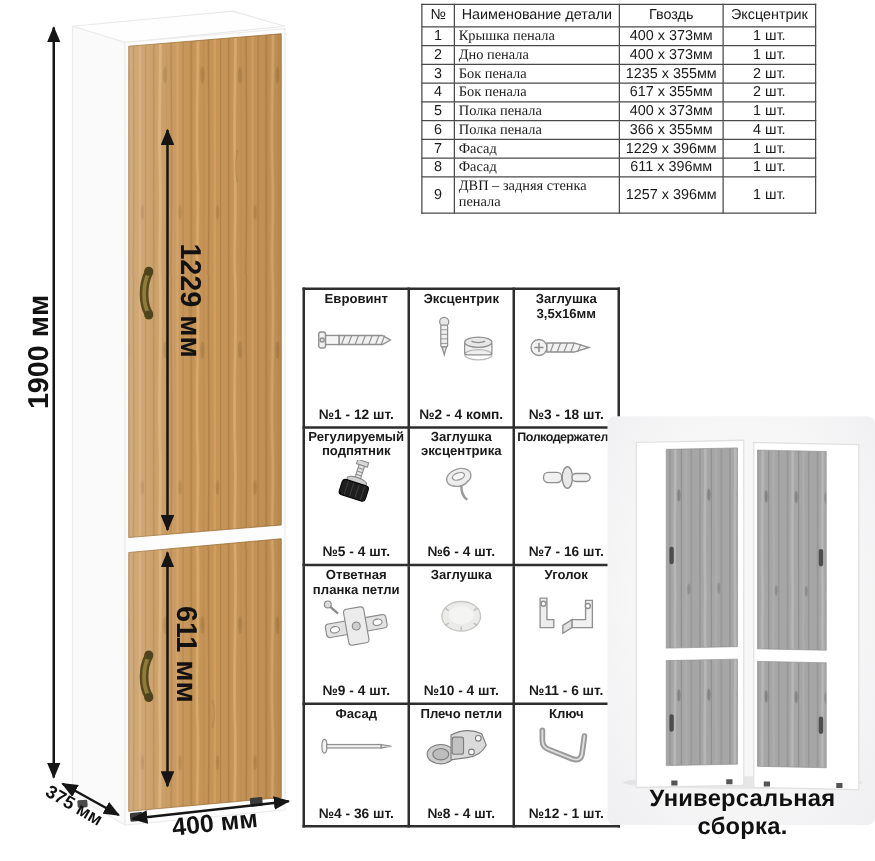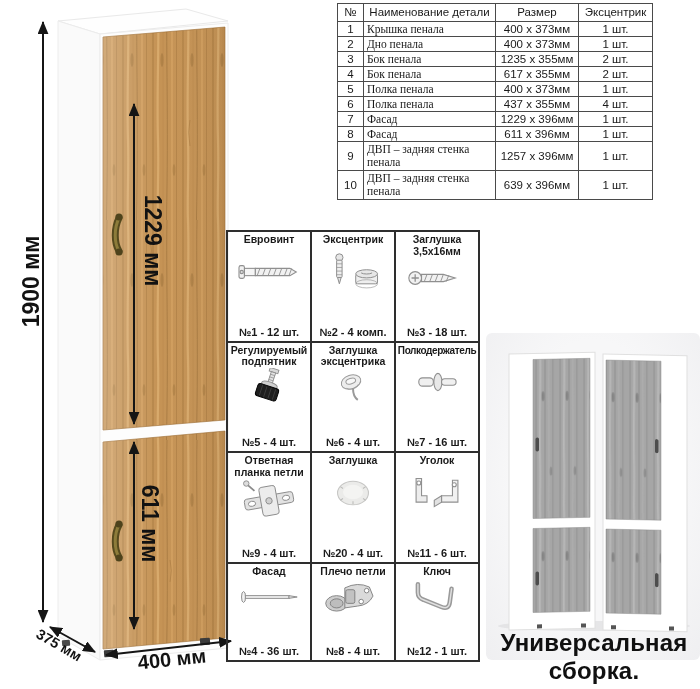--- a/index.html
+++ b/index.html
@@ -25,36 +25,36 @@
   #parts-table{position:absolute;left:337px;top:3px;width:315px;border-collapse:collapse;
                table-layout:fixed;font-size:11.5px;line-height:1.1;color:#1a1a1a;}
   #parts-table th,#parts-table td{border:1px solid var(--table-border);padding:0 3px;text-align:center;
                overflow:hidden;}
   #parts-table th{font-weight:normal;height:17px;}
   #parts-table td.name{text-align:left;font-family:Liberation Serif, serif;}
   #parts-table tr.r{height:15px;}
   #parts-table tr.tall{height:29px;}
 
   
-  #hw-table{position:absolute;left:226px;top:230px;border-collapse:collapse;}
+  #hw-table{position:absolute;left:242px;top:230px;border-collapse:collapse;}
   #hw-table td{width:82px;height:84px;padding:0;border:2px solid var(--grid-border);vertical-align:top;}
   #hw-table td.noborder{border:none;}
   .hw-cell{width:100%;height:100%;display:flex;flex-direction:column;align-items:center;
            justify-content:space-between;box-sizing:border-box;padding:2px 1px 3px;}
   .hw-title{font-size:10.5px;font-weight:bold;text-align:center;line-height:1.12;color:#1a1a1a;}
   .hw-title.tight{font-size:10px;letter-spacing:-0.4px;}
   .hw-count{font-size:11px;font-weight:bold;text-align:center;color:#1a1a1a;margin-top:28px;}
   .hw-icon{flex:1;display:flex;align-items:center;justify-content:center;width:100%;}
   .hw-icon svg{width:74px;height:40px;}
 
   
   #assembly-bg{position:absolute;left:486px;top:333px;width:214px;height:327px;
     background:radial-gradient(ellipse at 50% 45%, #f7f7f8 55%, #efeff1 100%);border-radius:6px;}
   #assembly-caption{position:absolute;left:488px;top:629px;width:212px;text-align:center;
-    font-size:24px;font-weight:bold;color:#101010;letter-spacing:0.2px;}
+    font-size:19px;font-weight:bold;color:#101010;letter-spacing:0.2px;}
 </style>
 </head>
 <body>
 
 <div id="sheet">
 
   <div class="abs" style="left:0;top:0;width:340px;height:689px;">
     <svg width="340" height="689" viewBox="0 0 340 689">
       <defs>
         <pattern id="woodV" width="30" height="220" patternUnits="userSpaceOnUse">
@@ -127,21 +127,21 @@
     <colgroup>
         <col style="width:26px">
         <col style="width:132px">
         <col style="width:83px">
         <col style="width:74px">
       </colgroup>
     <thead>
       <tr>
         <th>№</th>
         <th>Наименование детали</th>
-        <th>Размер</th>
+        <th>Гвоздь</th>
         <th>Эксцентрик</th>
       </tr>
     </thead>
     <tbody>
       <tr class="r">
           <td>1</td>
           <td class="name">Крышка пенала</td>
           <td>400 x 373мм</td>
           <td>1 шт.</td>
         </tr>
@@ -165,45 +165,39 @@
         </tr>
       <tr class="r">
           <td>5</td>
           <td class="name">Полка пенала</td>
           <td>400 x 373мм</td>
           <td>1 шт.</td>
         </tr>
       <tr class="r">
           <td>6</td>
           <td class="name">Полка пенала</td>
-          <td>437 x 355мм</td>
+          <td>366 x 355мм</td>
           <td>4 шт.</td>
         </tr>
       <tr class="r">
           <td>7</td>
           <td class="name">Фасад</td>
           <td>1229 x 396мм</td>
           <td>1 шт.</td>
         </tr>
       <tr class="r">
           <td>8</td>
           <td class="name">Фасад</td>
           <td>611 x 396мм</td>
           <td>1 шт.</td>
         </tr>
       <tr class="tall">
           <td>9</td>
           <td class="name">ДВП – задняя стенка пенала</td>
           <td>1257 x 396мм</td>
-          <td>1 шт.</td>
-        </tr>
-      <tr class="tall">
-          <td>10</td>
-          <td class="name">ДВП – задняя стенка пенала</td>
-          <td>639 x 396мм</td>
           <td>1 шт.</td>
         </tr>
     </tbody>
   </table>
 
   <table id="hw-table">
     <tbody>
         <tr>
       <td>
             <div class="hw-cell">
@@ -335,21 +329,21 @@
       <td>
             <div class="hw-cell">
         <div class="hw-title">Заглушка</div>
         <div class="hw-icon">
           <svg viewBox="0 0 74 44">
             <ellipse cx="37" cy="22" rx="17" ry="13" fill="#ebebe9" stroke="#c6c6c4" stroke-width="1.2"></ellipse>
             <ellipse cx="37" cy="21" rx="11" ry="8" fill="#f4f4f2"></ellipse>
             <path d="M23,15 l3,2 M51,15 l-3,2 M23,30 l3,-2 M51,30 l-3,-2 M37,34 v-3" stroke="#bdbdbb" stroke-width="1.2"></path>
           </svg>
               </div>
-        <div class="hw-count">№20 - 4 шт.</div>
+        <div class="hw-count">№10 - 4 шт.</div>
       </div>
           </td>
       <td>
             <div class="hw-cell">
         <div class="hw-title">Уголок</div>
         <div class="hw-icon">
           <svg viewBox="0 0 74 44">
                   <g stroke="#909090" stroke-width="1.2" fill="#ededed">
             <path d="M14,6 v26 h12 v-7 h-6 v-19 z"></path>
                     <circle cx="17" cy="11" r="2.2" fill="#fff"></circle>

